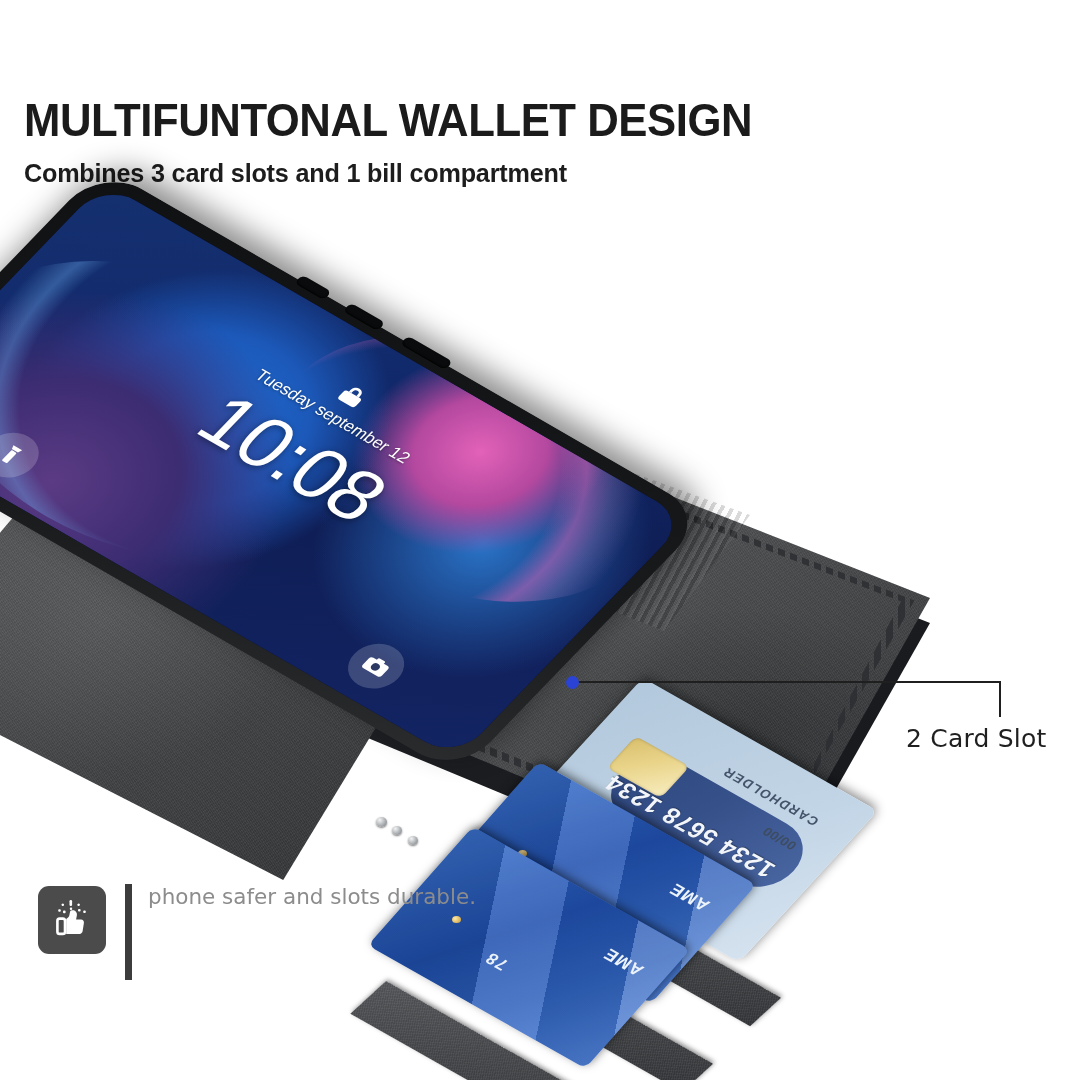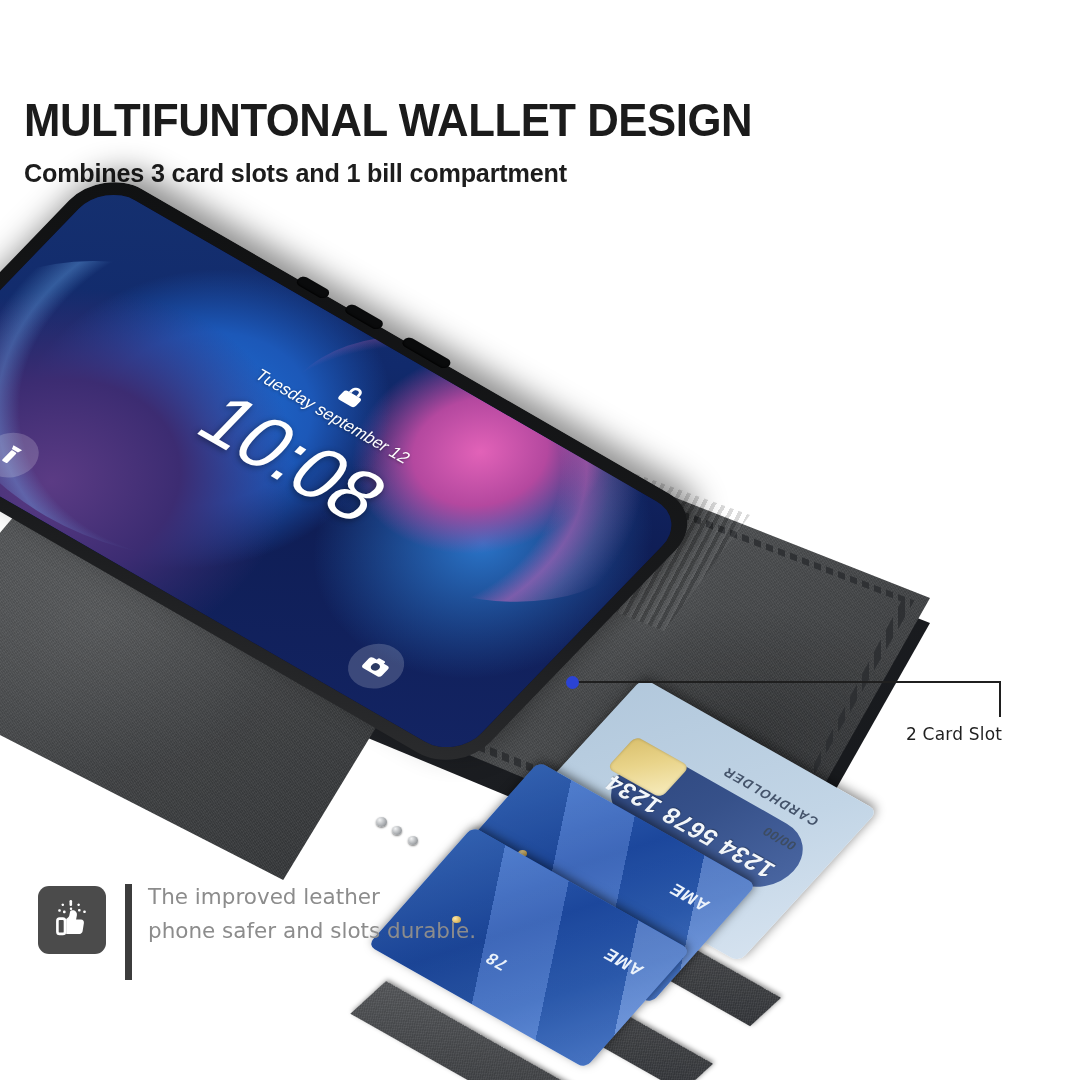--- a/index.html
+++ b/index.html
@@ -329,21 +329,21 @@
     background: #0a0b0c;
     border-radius: 6px;
     box-shadow: inset 0 1px 2px rgba(0,0,0,0.9);
   }
 
   
   #callout { position: absolute; left: 0; top: 0; width: 1080px; height: 1080px; }
   #callout-label {
     position: absolute;
     left: 906px; top: 724px;
-    font-size: 17px;
+    font-size: 25px;
     color: #1f1f1f;
     letter-spacing: 0.2px;
     white-space: nowrap;
     font-family: "DejaVu Sans", sans-serif;
     font-weight: 400;
   }
   #callout-dot {
     position: absolute;
     left: 566px; top: 676px;
     width: 13px; height: 13px;
@@ -483,18 +483,17 @@
           <rect x="28.0" y="11.0" width="2.6" height="2.6" rx="1"></rect>
           <rect x="33.2" y="12.4" width="2.6" height="2.6" rx="1"></rect>
           <rect x="19.8" y="9.6" width="2.4" height="2.4" rx="1"></rect>
         </g>
         <path d="M21.8 12.2 c-1.0 0 -1.6 0.8 -1.8 1.8 l-0.7 3.4 c-0.2 0.9 -0.7 1.7 -1.5 2.3 l-1.6 1.2 v15.0 h13.4 c1.5 0 2.8 -1.1 3.0 -2.6 l1.3 -8.4 c0.3 -1.8 -1.1 -3.4 -2.9 -3.4 h-4.9 l0.8 -4.3 c0.4 -2.3 -1.0 -4.2 -3.0 -5.0 z" fill="#ffffff"></path>
         <rect x="7.4" y="20.6" width="7.6" height="15.3" rx="2.2" fill="none" stroke="#ffffff" stroke-width="2.6"></rect>
       </svg>
     </div>
     <div id="feature-divider"></div>
     <div id="feature-text">
-      <div>The improved leather</div>
       <div>phone safer and slots durable.</div>
     </div>
   </div>
 
 </div>
 
 </body></html>

